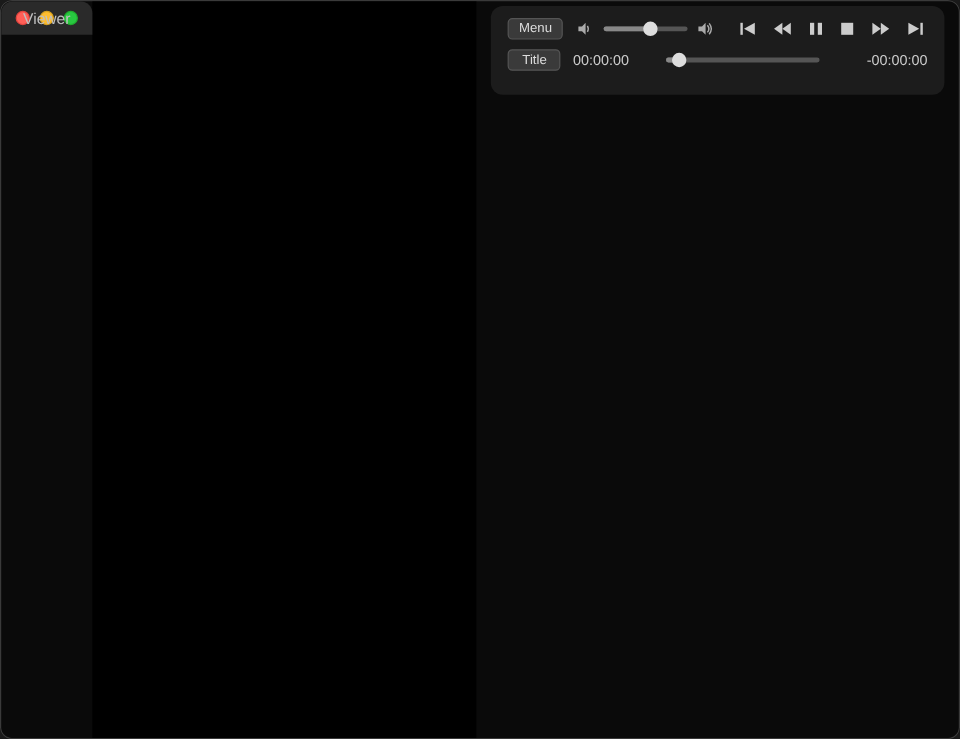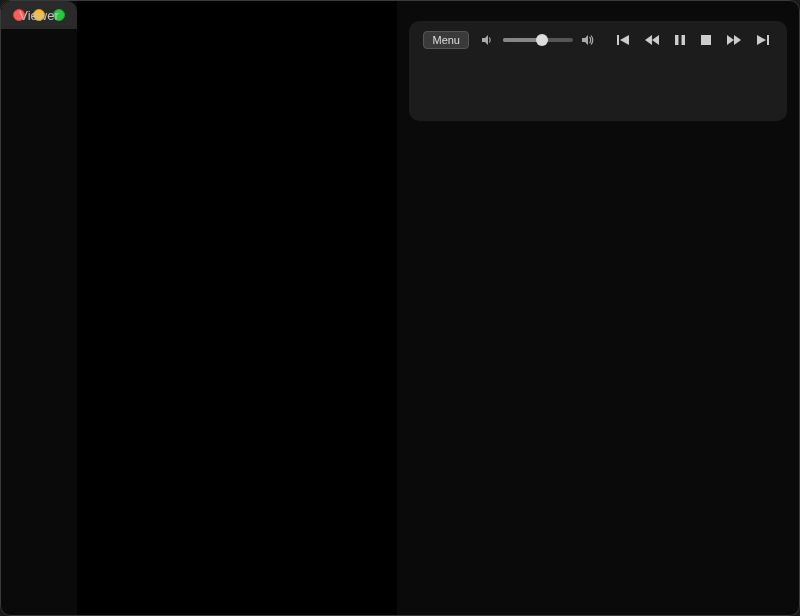--- a/index.html
+++ b/index.html
@@ -60,24 +60,24 @@
       font-size: 13px;
       font-weight: 500;
     }
 
     .video-area {
       flex: 1;
       background: #000000;
     }
 
     .controls-area {
-      height: 100px;
+      height: 74px;
       background: #1c1c1c;
       border-radius: 10px;
-      margin: 20px 12px 12px 12px;
+      margin: 4px 12px 12px 12px;
       padding: 10px 14px;
       display: flex;
       flex-direction: column;
       gap: 8px;
       flex-shrink: 0;
     }
 
     .controls-row-top {
       display: flex;
       align-items: center;
@@ -294,14 +294,27 @@
 
         <button class="transport-btn">
           <svg width="14" height="14" viewBox="0 0 14 14" fill="#ccc">
             <rect x="11" y="2" width="2" height="10"></rect>
             <polygon points="1,2 1,12 10,7"></polygon>
           </svg>
         </button>
       </div>
     </div>
 
+    <div class="controls-row-bottom">
+
+      <button class="ctrl-btn">Title</button>
+
+      <span class="time-display">00:00:00</span>
+
+      <div class="seek-bar-container">
+        <div class="seek-filled"></div>
+        <div class="seek-thumb"></div>
+      </div>
+
+      <span class="time-display right">-00:00:00</span>
+    </div>
   </div>
 </div>
 
 </body></html>

